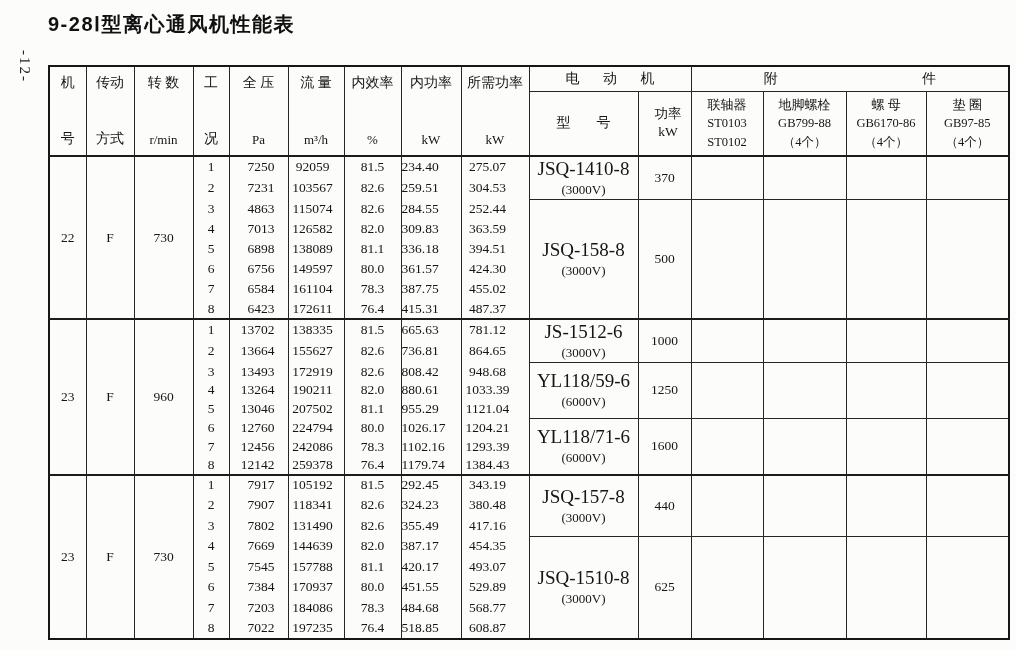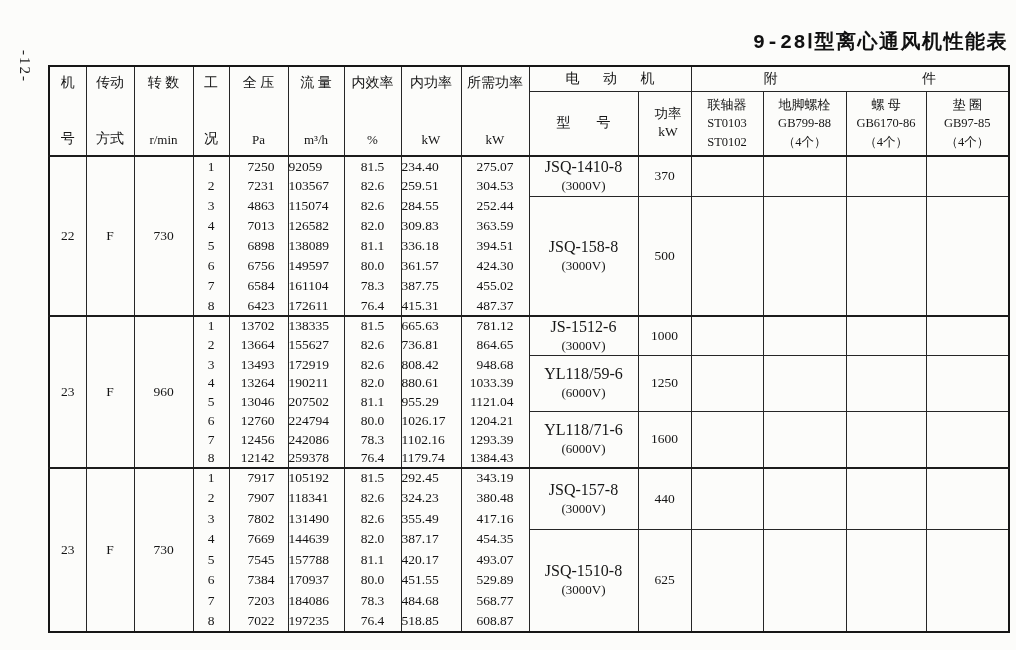--- a/index.html
+++ b/index.html
@@ -11,23 +11,23 @@
     color:#1a1a1a;
     overflow:hidden;
   }
   .margin-label {
     position:absolute; left:16px; top:50px;
     writing-mode:vertical-rl;
     font-size:15px; letter-spacing:2px;
     color:#222;
   }
   .doc-title {
-    position:absolute; left:48px; top:28px; width:960px;
-    text-align:right;
-    font-family:Liberation Mono, monospace;
+    position:absolute; left:48px; top:11px; width:960px;
+    text-align:left;
+    font-family:Liberation Sans, sans-serif;
     font-weight:bold; font-size:20px; letter-spacing:1.5px;
     color:#111;
   }
   table.perf-table {
     position:absolute; left:48px; top:65px;
     width:960px; height:566px;
     border-collapse:collapse; table-layout:fixed;
     border:2px solid #161616;
   }
   th, td {
@@ -51,25 +51,25 @@
   .spread { display:flex; justify-content:space-around; align-items:center; width:100%; }
   .spread span { font-size:14px; }
   .twoline { line-height:1.35; font-size:13.5px;padding-left:7px; }
   .threeline { line-height:1.5; font-size:12.5px; }
   .threeline .cn { font-size:13px; }
   tbody td { border-top:none; border-bottom:none; font-size:13.5px; }
   tr.block-start td { border-top:2px solid #1c1c1c; }
   td.sub-start { border-top:1px solid #262626; }
   td.c-cond { text-align:center; }
   td.c-pressure { text-align:right; padding-right:13px; }
-  td.c-flow { text-align:left; padding-right:7px; }
+  td.c-flow { text-align:center; padding-right:7px; }
   td.c-eff { text-align:center; }
   td.c-ipower { text-align:left; padding-right:13px; }
-  td.c-rpower { text-align:right; padding-right:15px; }
-  td.c-model .model-line { font-size:16px; line-height:1.3; }
+  td.c-rpower { padding-right:15px; }
+  td.c-model .model-line { font-size:19px; line-height:1.3; }
   td.c-model .voltage-line { font-size:13px; line-height:1.3; }
 </style>
 </head>
 <body>
 
 <div class="margin-label">-12-</div>
 
 <div class="doc-title">9-28Ⅰ型离心通风机性能表</div>
 
 <table class="perf-table">

